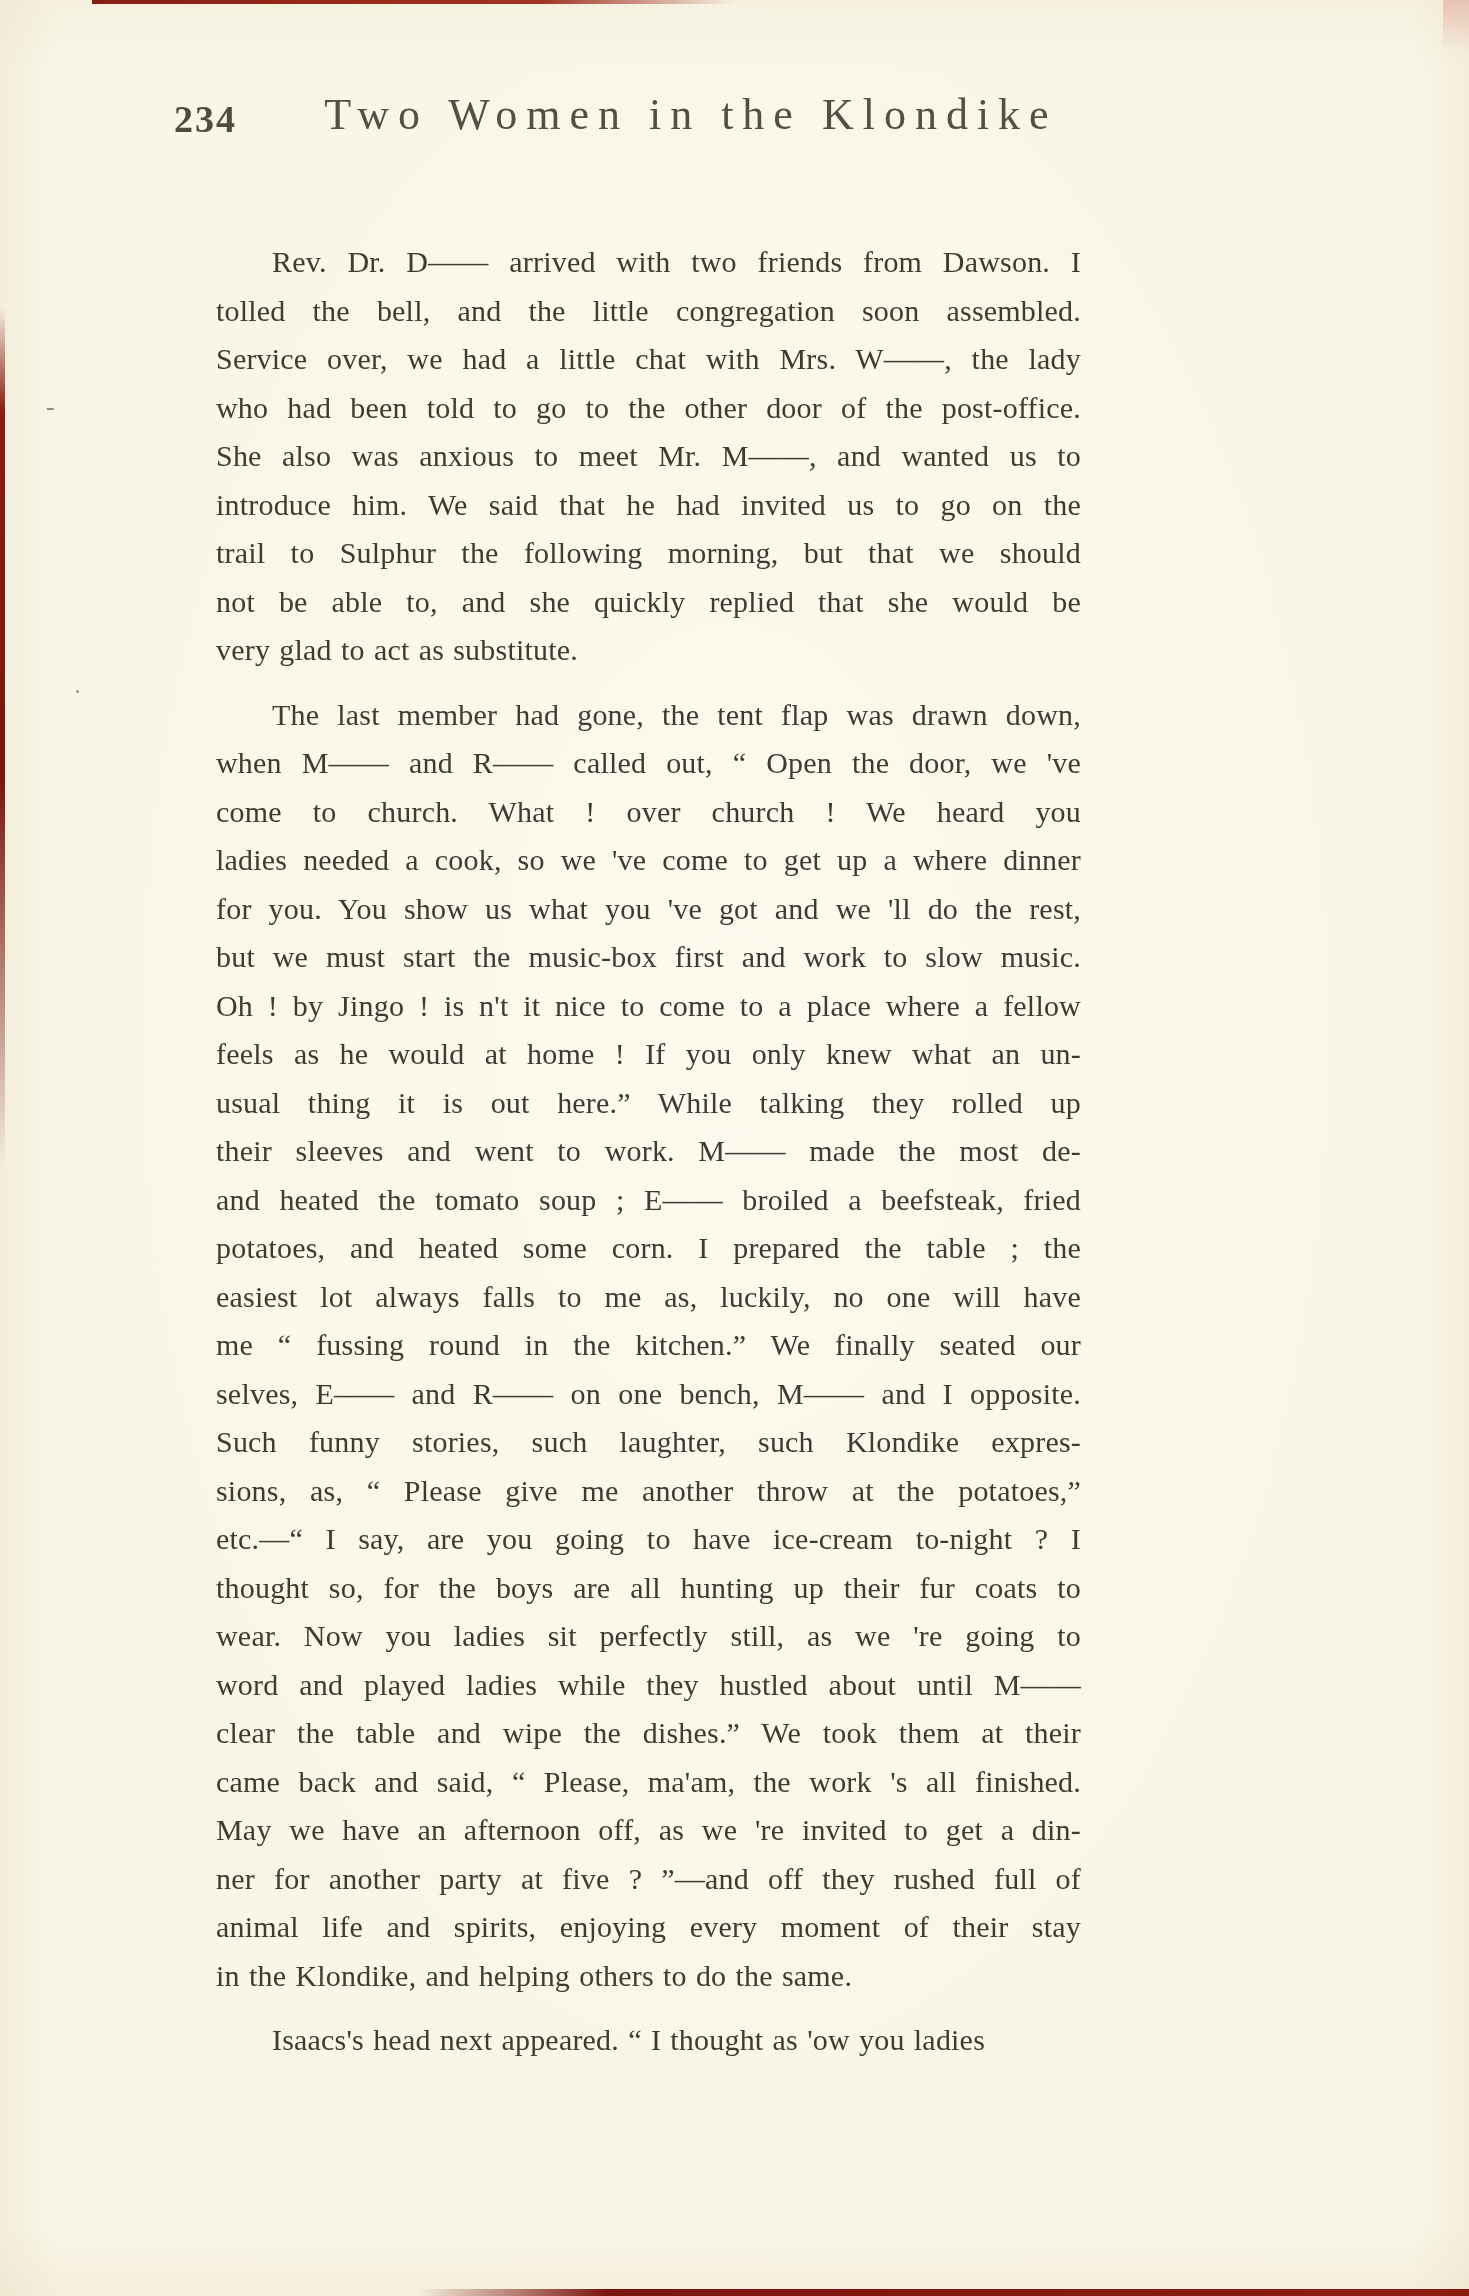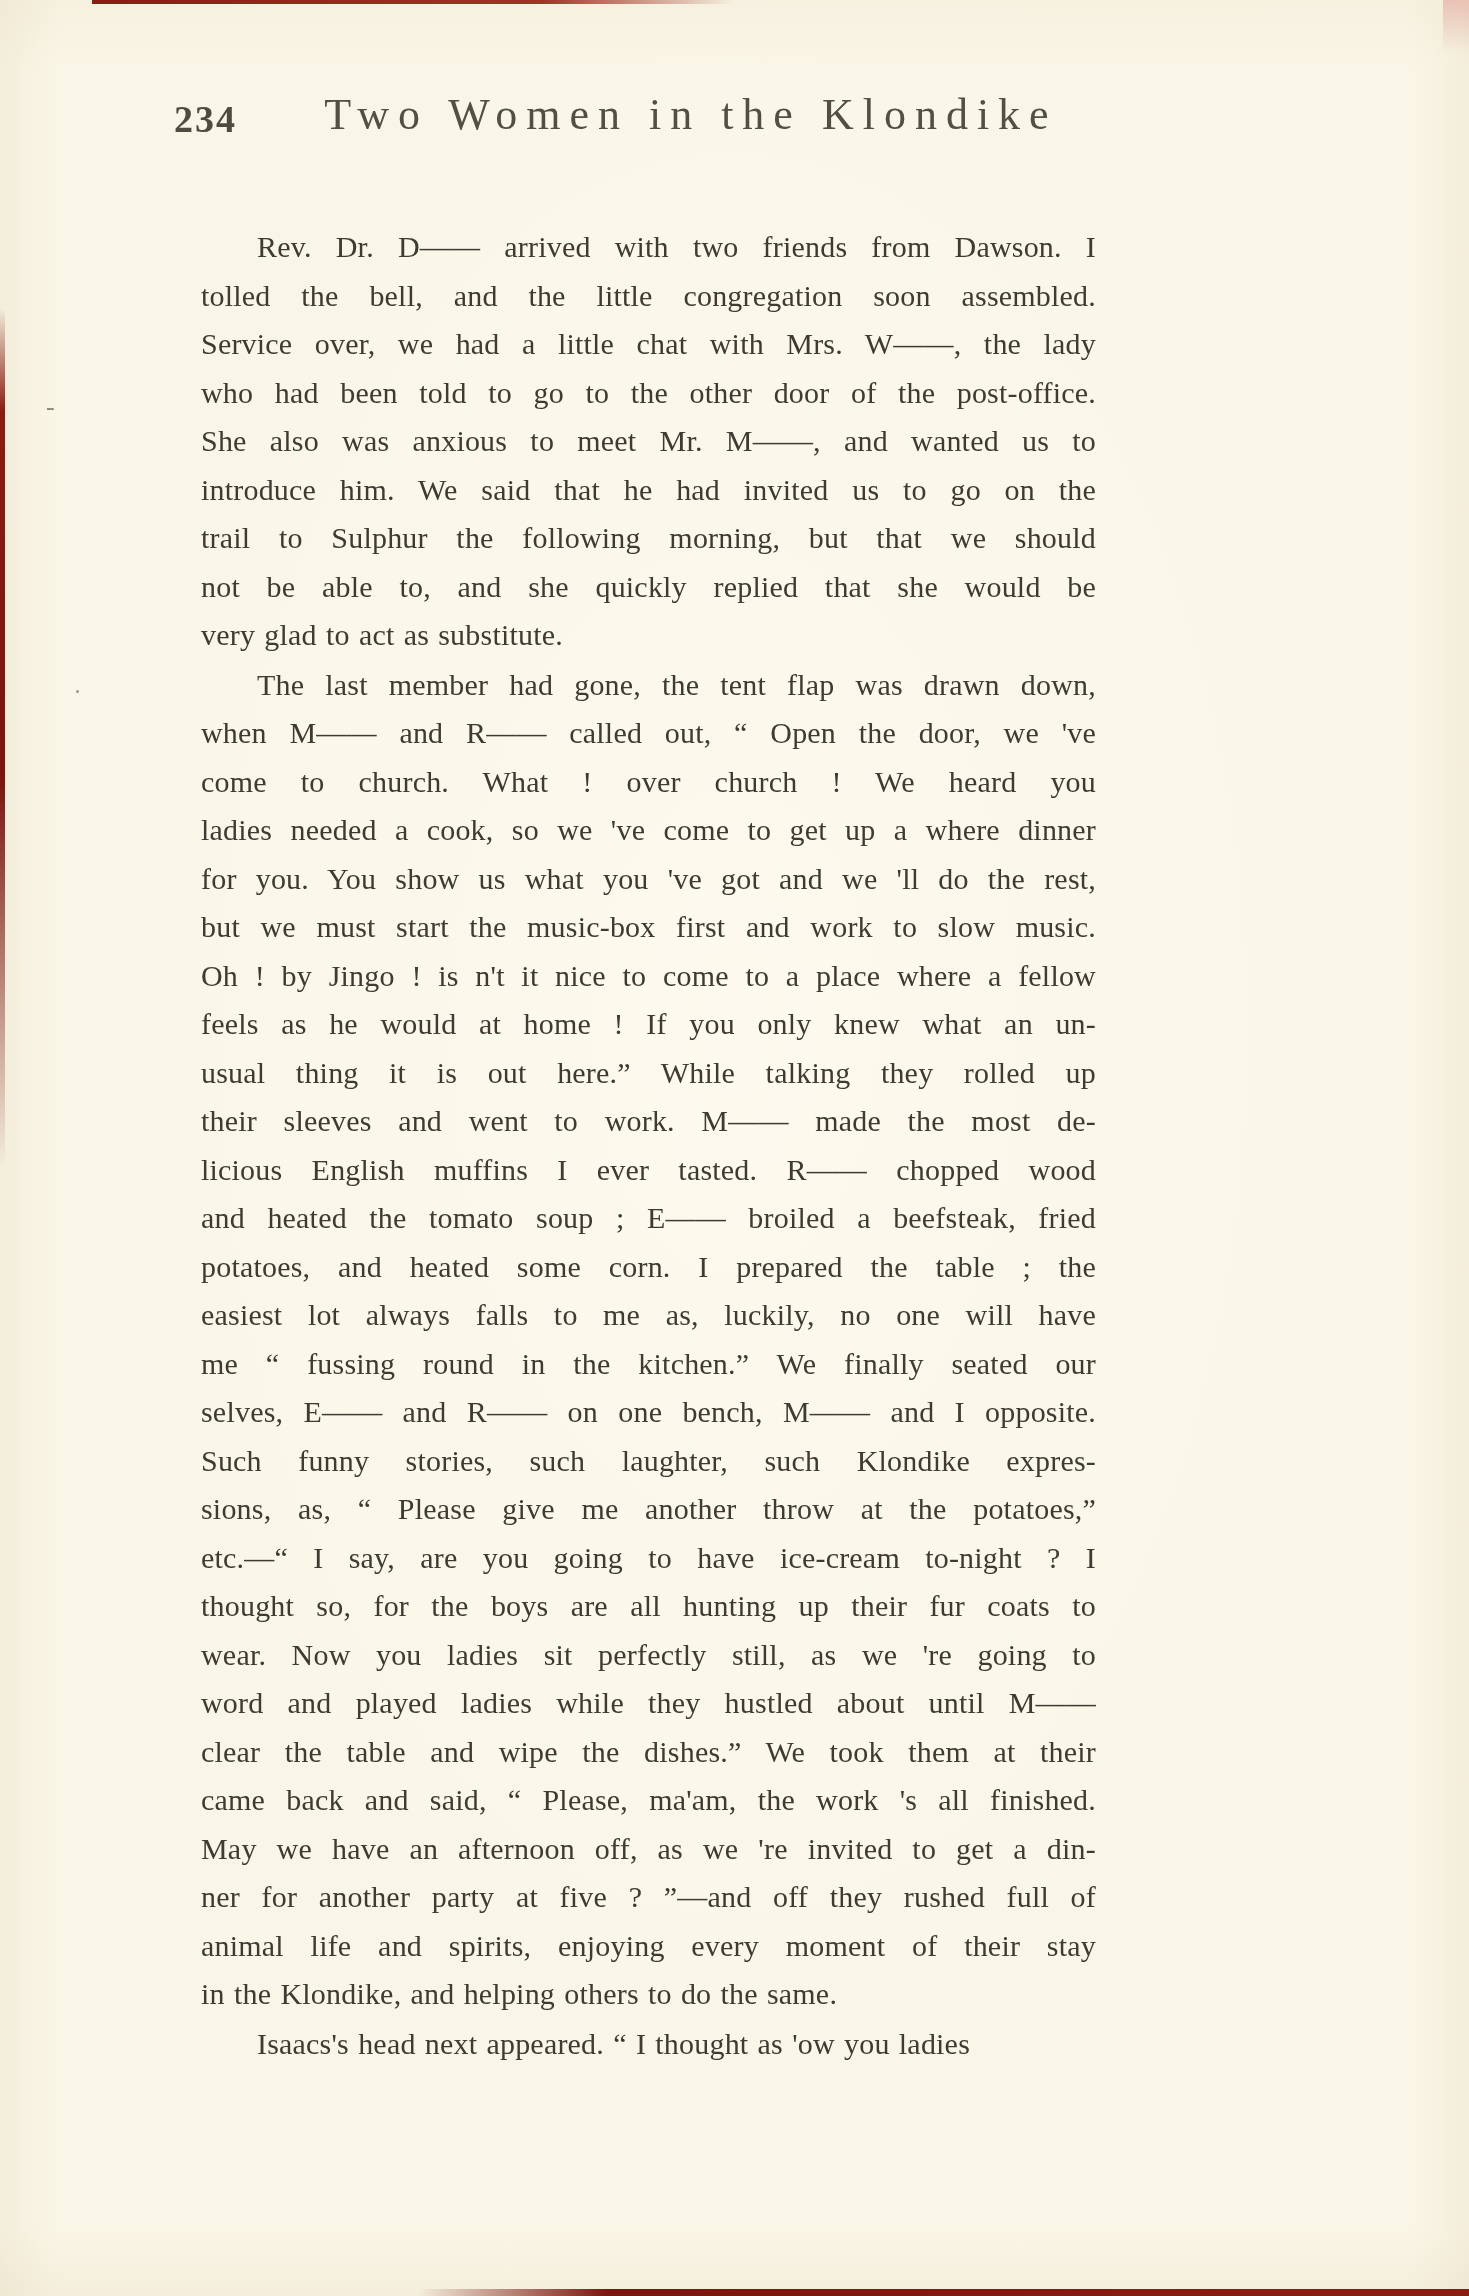--- a/index.html
+++ b/index.html
@@ -43,21 +43,21 @@
     white-space:nowrap;
   }
 
   
   .text-block{
     position:absolute;left:200px;top:222px;width:897px;
     font-size:30px;line-height:48.5px;
     letter-spacing:0.2px;
     word-spacing:1.5px;
   }
-  .paragraph{margin:1px;}
+  .paragraph{margin:16px;}
   .line{
     text-align:justify;
     text-align-last:justify;
     white-space:normal;
   }
   .line.first{text-indent:56px;}
   .line.end{text-align-last:left;}
 </style>
 </head>
 <body>
@@ -93,21 +93,20 @@
         <div class="line first">The last member had gone, the tent flap was drawn down,</div>
         <div class="line">when M—— and R—— called out, “ Open the door, we 've</div>
         <div class="line">come to church.  What !  over church !  We heard you</div>
         <div class="line">ladies needed a cook, so we 've come to get up a where dinner</div>
         <div class="line">for you.  You show us what you 've got and we 'll do the rest,</div>
         <div class="line">but we must start the music-box first and work to slow music.</div>
         <div class="line">Oh !  by Jingo !  is n't it nice to come to a place where a fellow</div>
         <div class="line">feels as he would at home !  If you only knew what an un-</div>
         <div class="line">usual thing it is out here.”  While talking they rolled up</div>
         <div class="line">their sleeves and went to work.  M—— made the most de-</div>
-        <div class="line">licious English muffins I ever tasted.  R—— chopped wood</div>
         <div class="line">and heated the tomato soup ; E—— broiled a beefsteak, fried</div>
         <div class="line">potatoes, and heated some corn.  I prepared the table ; the</div>
         <div class="line">easiest lot always falls to me as, luckily, no one will have</div>
         <div class="line">me “ fussing round in the kitchen.”  We finally seated our</div>
         <div class="line">selves, E—— and R—— on one bench, M—— and I opposite.</div>
         <div class="line">Such funny stories, such laughter, such Klondike expres-</div>
         <div class="line">sions, as, “ Please give me another throw at the potatoes,”</div>
         <div class="line">etc.—“ I say, are you going to have ice-cream to-night ?  I</div>
         <div class="line">thought so, for the boys are all hunting up their fur coats to</div>
         <div class="line">wear.  Now you ladies sit perfectly still, as we 're going to</div>

